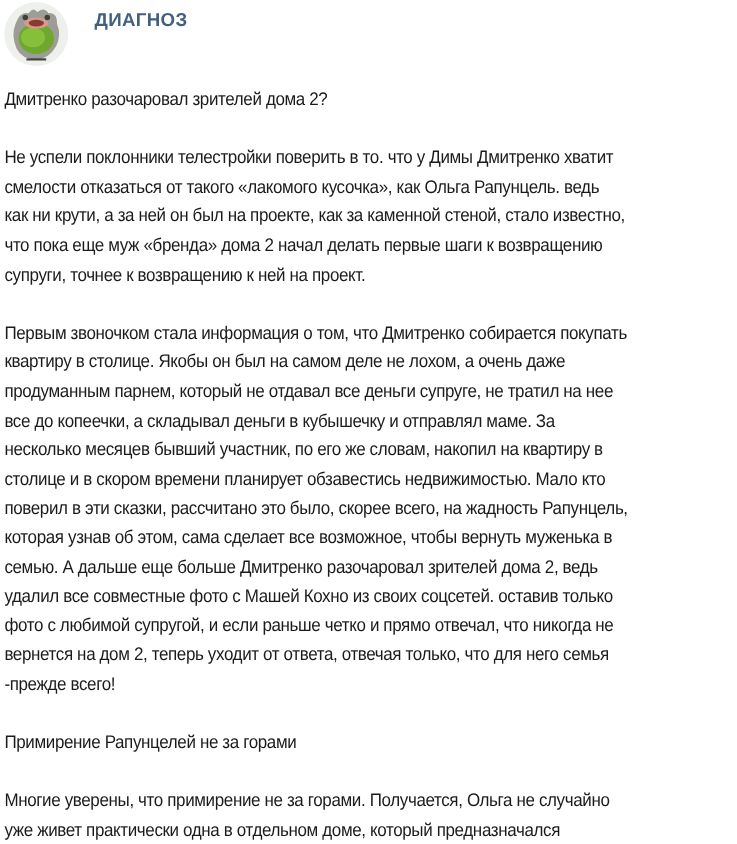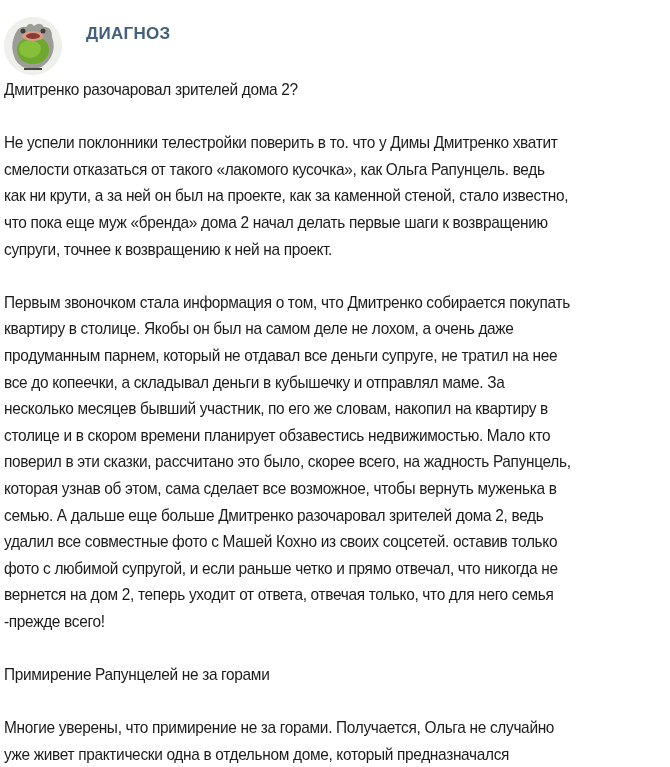--- a/index.html
+++ b/index.html
@@ -6,21 +6,21 @@
     body {
       width: 670px;
       height: 767px;
       overflow: hidden;
       font-family: "Liberation Sans", "DejaVu Sans", sans-serif;
       color: #1a1a1a;
       position: relative;
     }
     .header {
       position: absolute;
-      left: 0; top: 15px;
+      left: 0; top: 0;
       width: 608px; height: 70px;
     }
     .avatar {
       position: absolute;
       left: 4px; top: 2px;
       width: 58px; height: 58px;
       border-radius: 50%;
       background: radial-gradient(circle at 50% 45%, #f4f4f0 0%, #e9ece8 60%, #ffffff 100%);
       overflow: hidden;
     }

